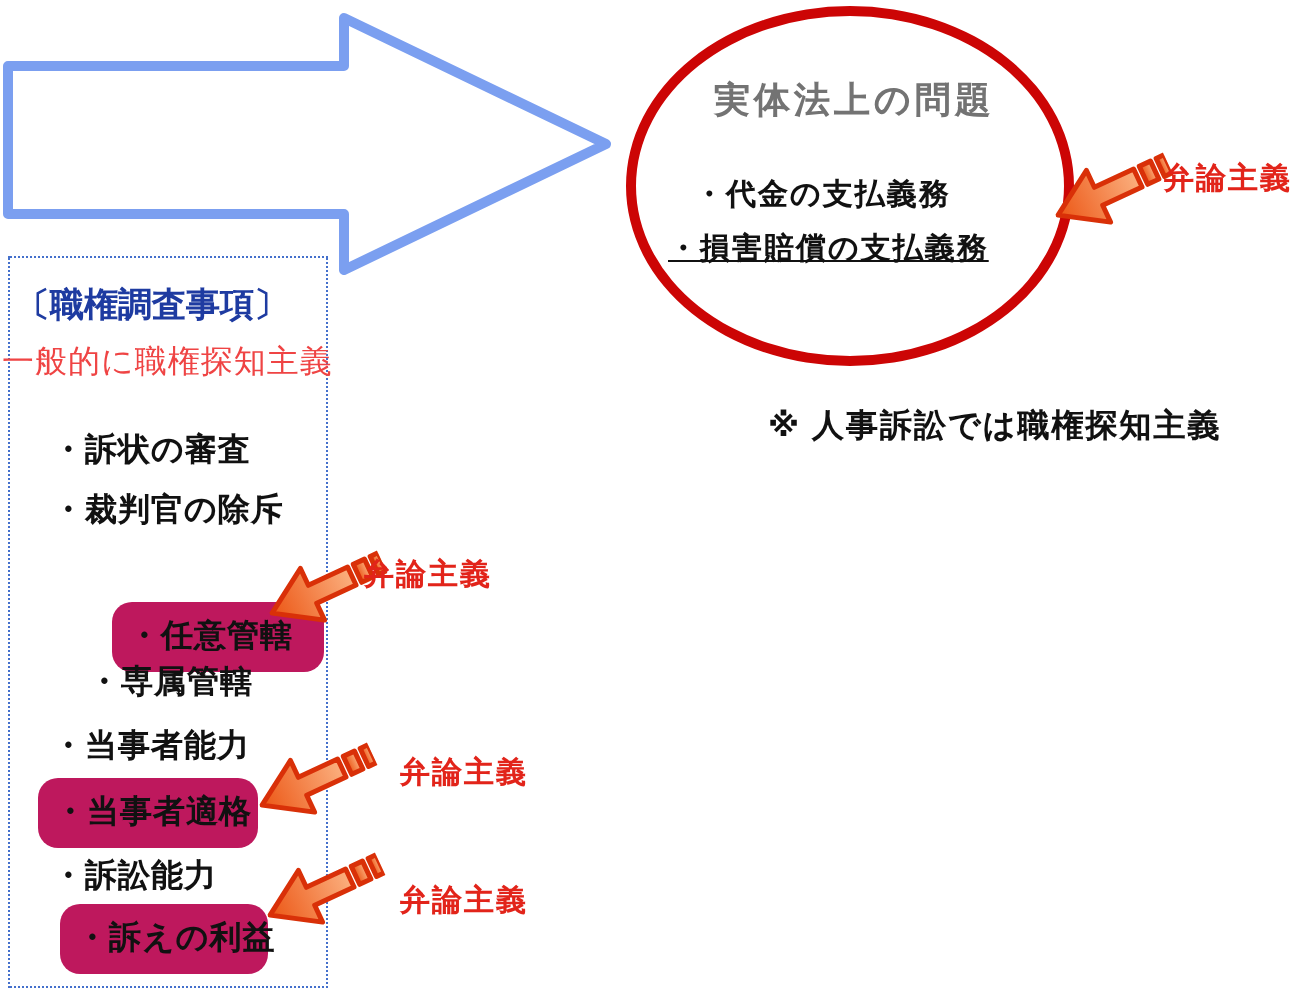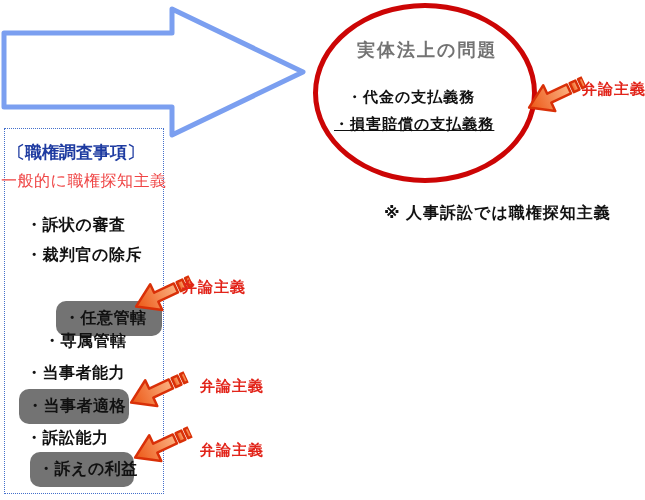--- a/index.html
+++ b/index.html
@@ -42,21 +42,21 @@
     left:8px;top:141px;font-size:17px;font-weight:bold;color:#1E3BA1;white-space:nowrap;
   }
   .panel-subtitle{
     left:1px;top:171px;font-size:16px;font-weight:normal;color:#ef4444;
     letter-spacing:0.5px;white-space:nowrap;
   }
   .li{
     font-size:16px;font-weight:600;color:#111;letter-spacing:0.5px;white-space:nowrap;
   }
   .hl{
-    background:#737373;border-radius:10px;box-sizing:border-box;
+    background:#be185d;border-radius:10px;box-sizing:border-box;
     padding:7px 8px;
   }
   .li1{left:26px;top:215px;}
   .li2{left:26px;top:245px;}
   .li3{left:26px;top:274px;}
   .li4{left:56px;top:301px;width:106px;}
   .li5{left:44px;top:331px;}
   .li6{left:26px;top:363px;}
   .li7{left:19px;top:389px;width:110px;}
   .li8{left:26px;top:428px;}

